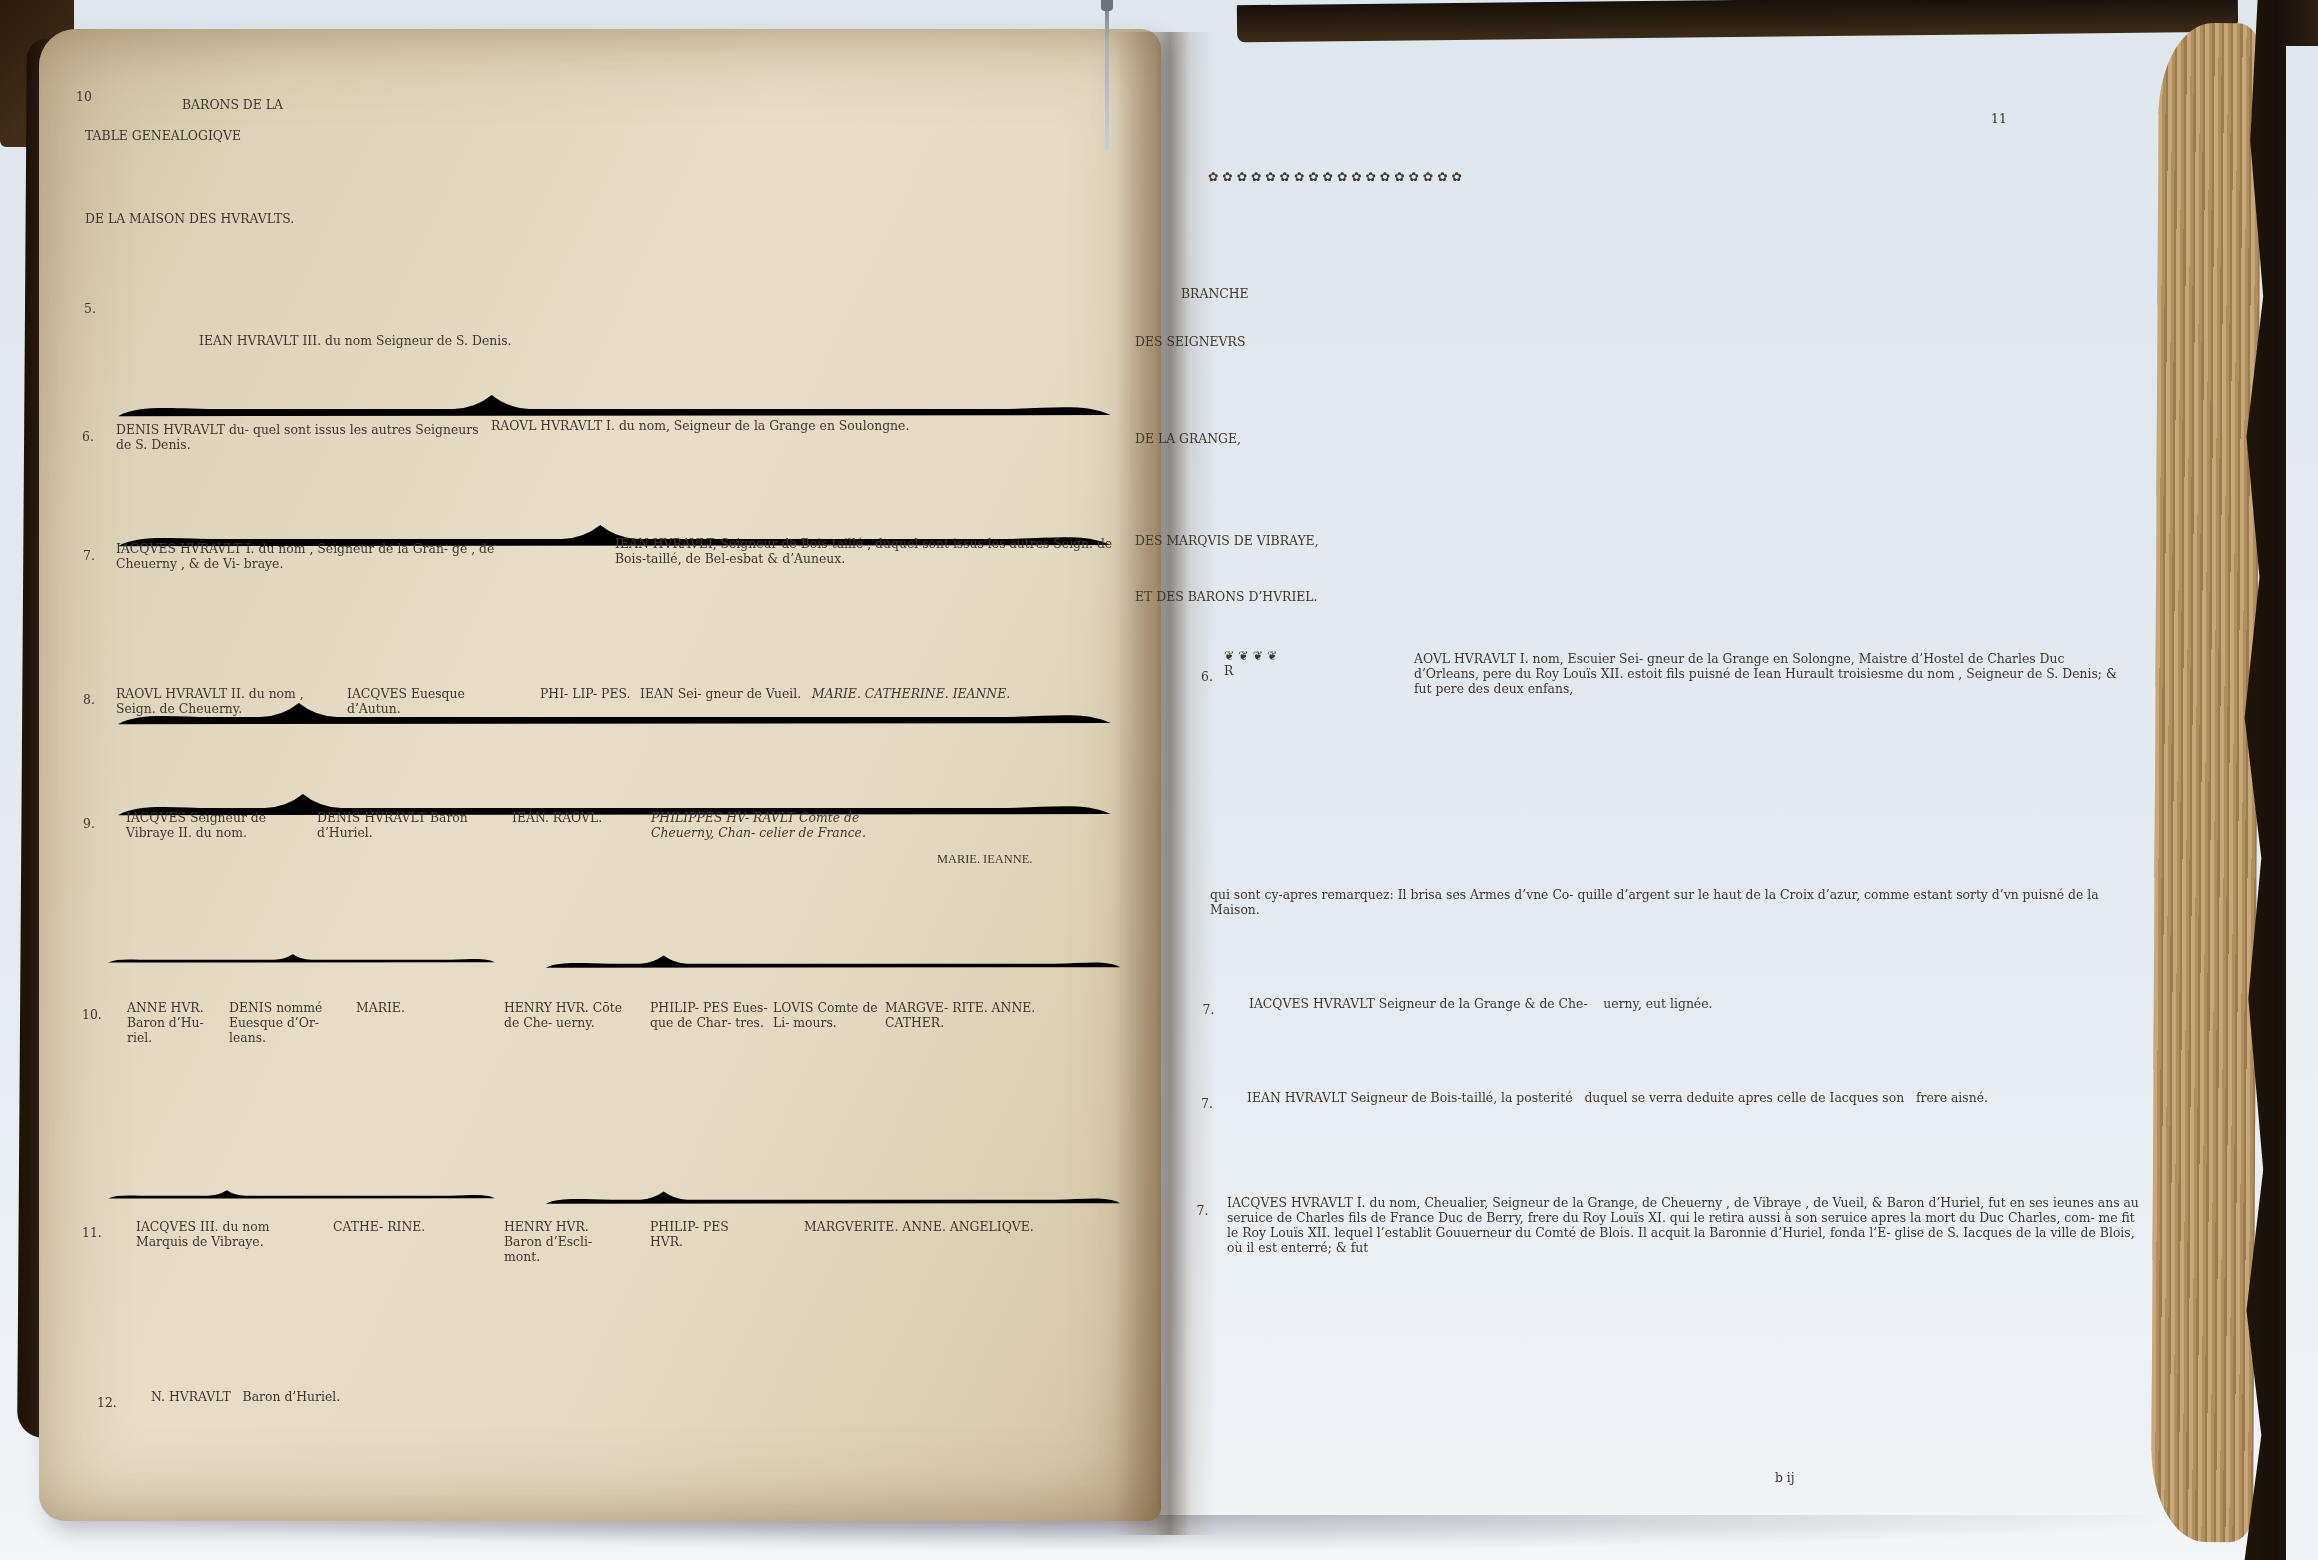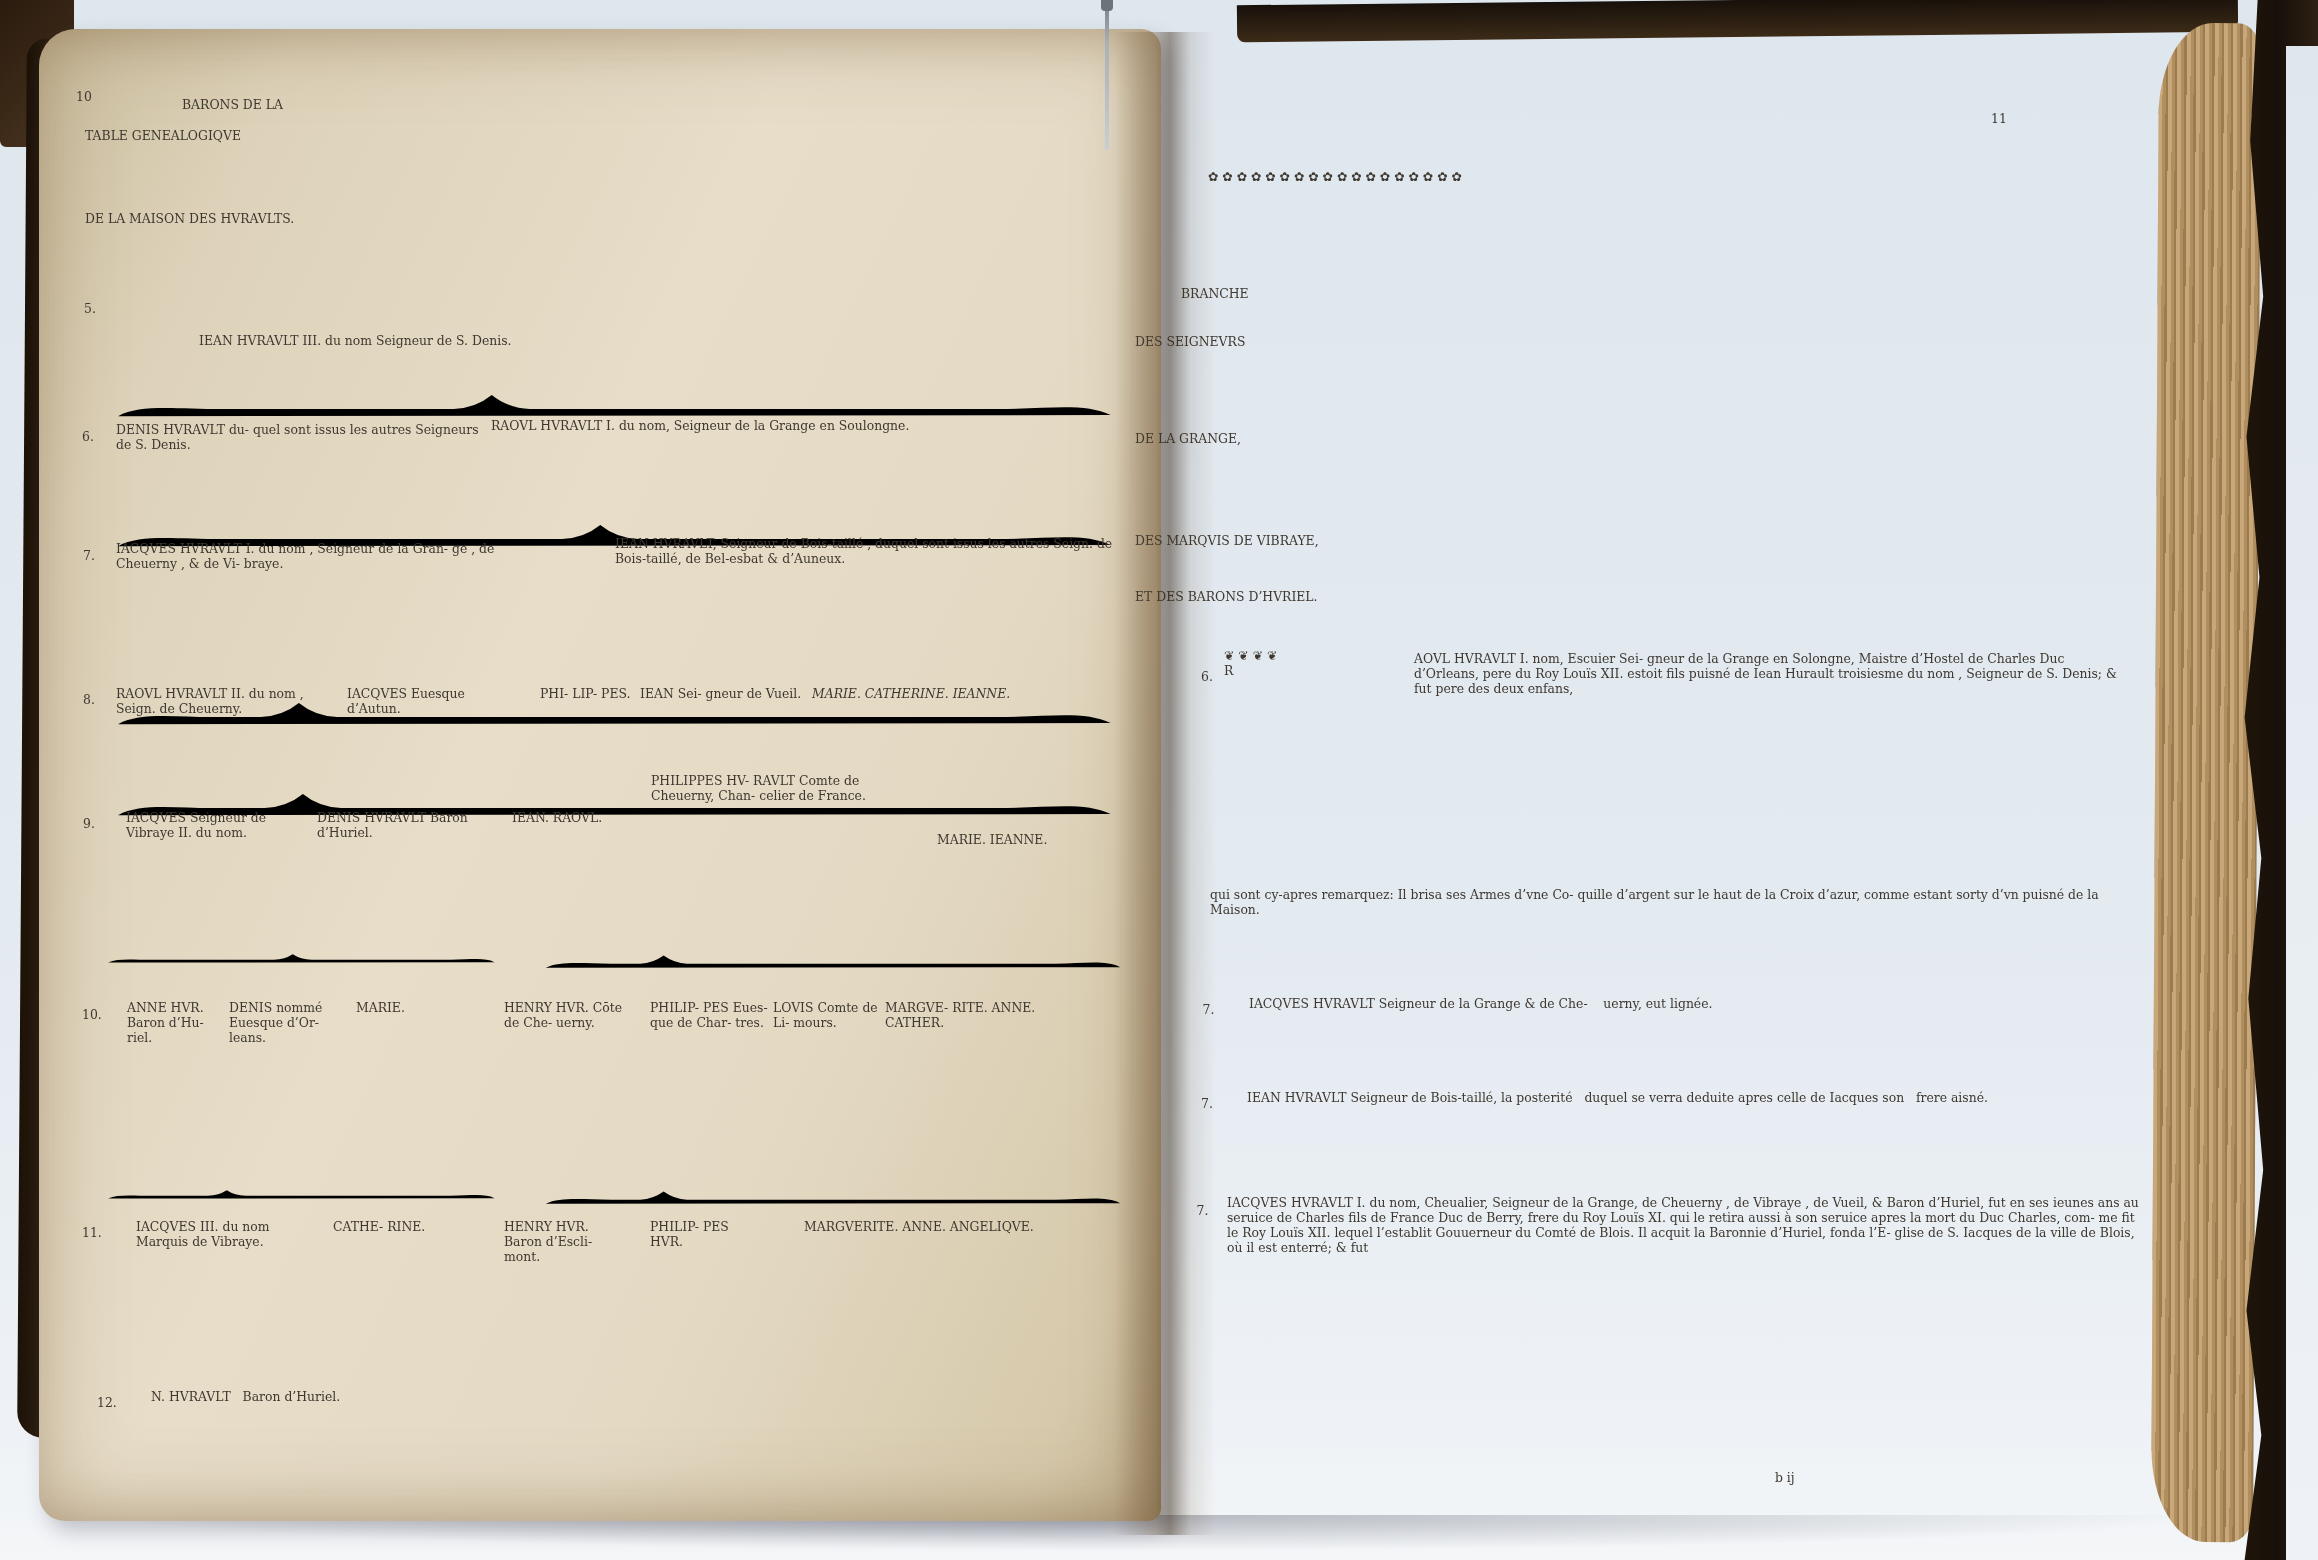--- a/index.html
+++ b/index.html
@@ -167,25 +167,25 @@
 Seigneur
 de Vibraye
 II. du nom.</div>
       <div class="abs cell" style="left:278px;top:781px;width:182px;">DENIS
 HVRAVLT
 Baron
 d’Huriel.</div>
       <div class="abs cell" style="left:473px;top:781px;width:128px;">IEAN.
 
 RAOVL.</div>
-      <div class="abs cell" style="left:612px;top:744px;width:274px;">PHILIPPES HV-
+      <div class="abs cell" style="left:612px;top:781px;width:274px;font-style:italic;">PHILIPPES HV-
 RAVLT Comte de
 Cheuerny, Chan-
 celier de France.</div>
-      <div class="abs cell" style="left:898px;top:803px;width:174px;">MARIE.
+      <div class="abs cell" style="left:898px;top:823px;width:174px;font-family:Liberation Serif, serif;">MARIE.
 
 IEANNE.</div>
 
       <div class="abs brace" style="left:66px;top:923px;width:393px;height:20px;">
         <svg viewBox="0 0 1000 30" preserveAspectRatio="none">
             <path d="M8 27 C34 15,70 20,120 20 L430 20 Q458 19 478 6 Q498 19 526 20 L880 20 C930 20,966 13,992 26"></path>
           </svg>
       </div>
       <div class="abs brace" style="left:502px;top:923px;width:584px;height:20px;">
         <svg viewBox="0 0 1000 30" preserveAspectRatio="none">

